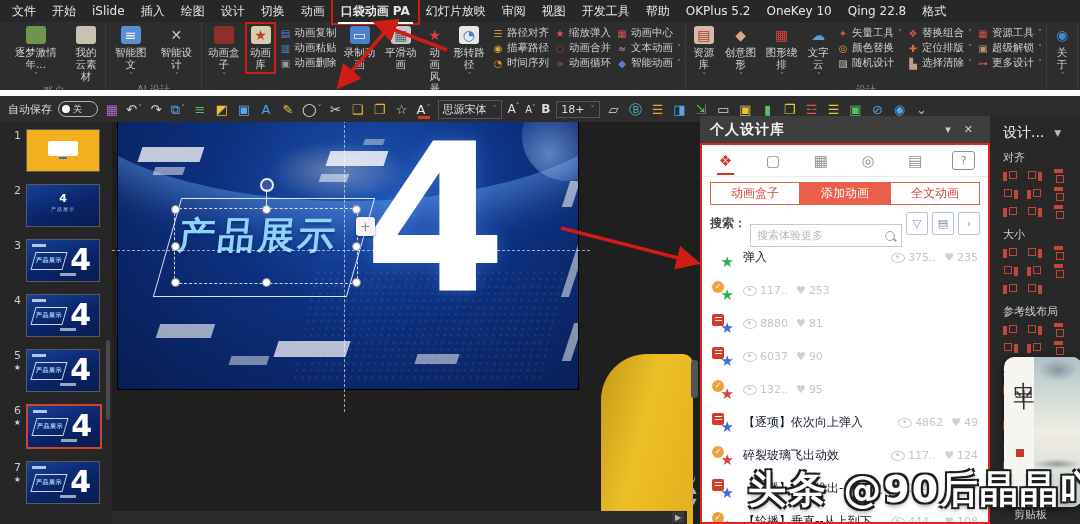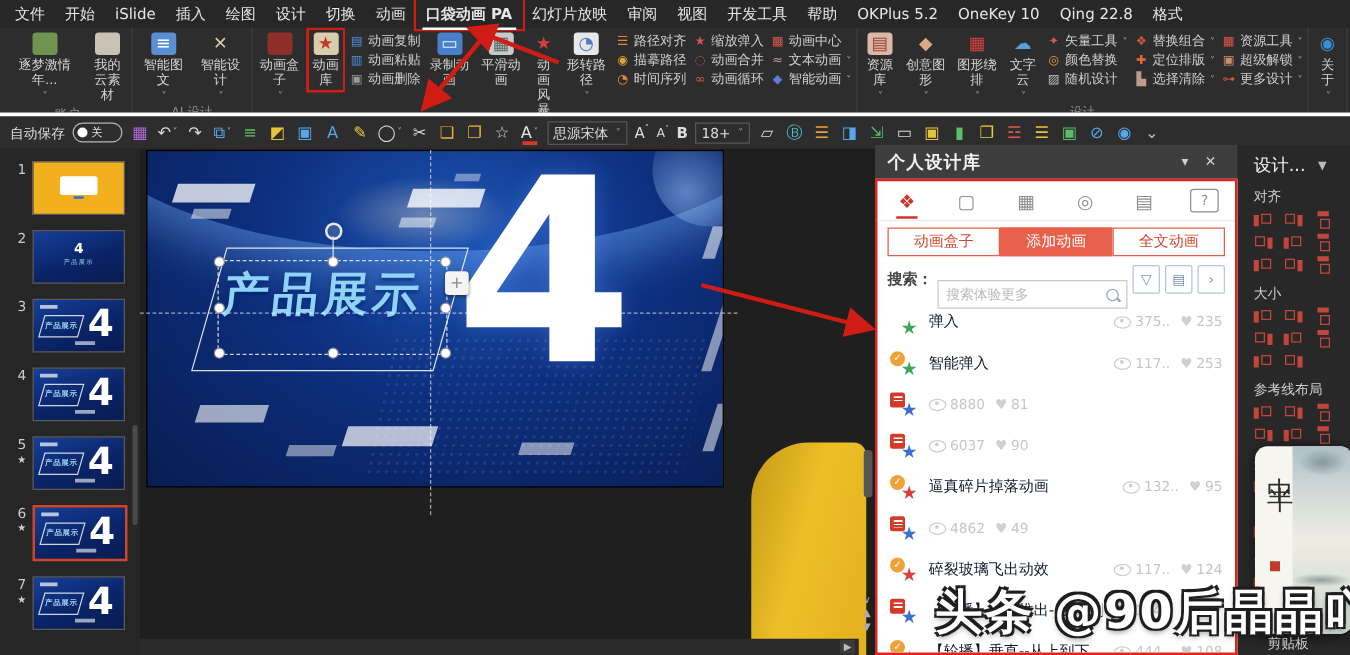--- a/index.html
+++ b/index.html
@@ -17,21 +17,21 @@
   .rb-content{flex:1;display:flex;align-items:flex-start;gap:5px;}
   .rb-label{height:13px;text-align:center;font-size:10px;color:#8d8d8d;white-space:nowrap;}
   .rb-big{display:flex;flex-direction:column;align-items:center;gap:2px;padding:2px 1px;font-size:10.5px;color:#d4d4d4;text-align:center;line-height:1.15;white-space:pre-line;cursor:default;}
   .rb-big.boxed{box-shadow:0 0 0 2px #cf1d15;}
   .rb-ic{width:20px;height:18px;border-radius:3px;display:flex;align-items:center;justify-content:center;font-size:14px;}
   .rb-smallcol{display:flex;flex-direction:column;gap:1px;padding-top:2px;}
   .rb-small{display:flex;align-items:center;gap:3px;font-size:10.5px;color:#cfcfcf;white-space:nowrap;cursor:default;}
   .rb-small .g{width:12px;text-align:center;font-size:10px;}
   .dd{font-size:8px;color:#9a9a9a;margin-left:1px;}
   
-  .qat{position:absolute;left:0;top:90px;right:0;height:26px;background:#2d2d2d;border-top:3px solid #ffffff;display:flex;align-items:center;gap:6px;padding:0 8px;z-index:10;}
+  .qat{position:absolute;left:0;top:90px;right:0;height:26px;background:#2d2d2d;border-top:6px solid #ffffff;display:flex;align-items:center;gap:6px;padding:0 8px;z-index:10;}
   .qat-label{font-size:11px;color:#ddd;white-space:nowrap;}
   .toggle{width:32px;height:14px;border:1px solid #b5b5b5;border-radius:8px;display:flex;align-items:center;gap:3px;padding:0 3px;}
   .toggle .dot{width:8px;height:8px;border-radius:50%;background:#fff;}
   .toggle .st{font-size:9px;color:#ddd;}
   .qat-group{display:flex;align-items:center;gap:6px;}
   .qat-icon{min-width:16px;height:17px;display:flex;align-items:center;justify-content:center;font-size:13px;line-height:1;position:relative;cursor:default;}
   .qat-icon.u::after{content:"";position:absolute;left:2px;right:2px;bottom:-1px;height:3px;background:#d43a2a;}
   .font-box{border:1px solid #565656;padding:1px 4px;font-size:11px;color:#ddd;display:flex;align-items:center;gap:5px;white-space:nowrap;}
   .qat .txtbtn{font-size:12px;color:#ddd;}
   
@@ -525,21 +525,20 @@
               <span>375..</span>
               <span class="heart">♥</span>
               <span>235</span>
             </span>
           </div>
           <div class="lib-row">
             <span class="licon">
               <span class="l-badge check">✓</span>
               <span class="l-star" style="color: rgb(58, 168, 87);">★</span>
             </span>
-            <span class="lib-name">智能弹入</span>
             <span class="lib-counts">
               <span class="eye"></span>
               <span>117..</span>
               <span class="heart">♥</span>
               <span>253</span>
             </span>
           </div>
           <div class="lib-row">
             <span class="licon">
               <span class="l-badge red"></span>
@@ -562,33 +561,33 @@
               <span>6037</span>
               <span class="heart">♥</span>
               <span>90</span>
             </span>
           </div>
           <div class="lib-row">
             <span class="licon">
               <span class="l-badge check">✓</span>
               <span class="l-star" style="color: rgb(214, 64, 64);">★</span>
             </span>
-            <span class="lib-name">逼真碎片掉落动画</span>
             <span class="lib-counts">
               <span class="eye"></span>
               <span>132..</span>
               <span class="heart">♥</span>
               <span>95</span>
             </span>
           </div>
           <div class="lib-row">
             <span class="licon">
               <span class="l-badge red"></span>
               <span class="l-star" style="color: rgb(59, 111, 212);">★</span>
             </span>
+            <span class="lib-name">【逐项】依次向上弹入</span>
             <span class="lib-counts">
               <span class="eye"></span>
               <span>4862</span>
               <span class="heart">♥</span>
               <span>49</span>
             </span>
           </div>
           <div class="lib-row">
             <span class="licon">
               <span class="l-badge check">✓</span>

